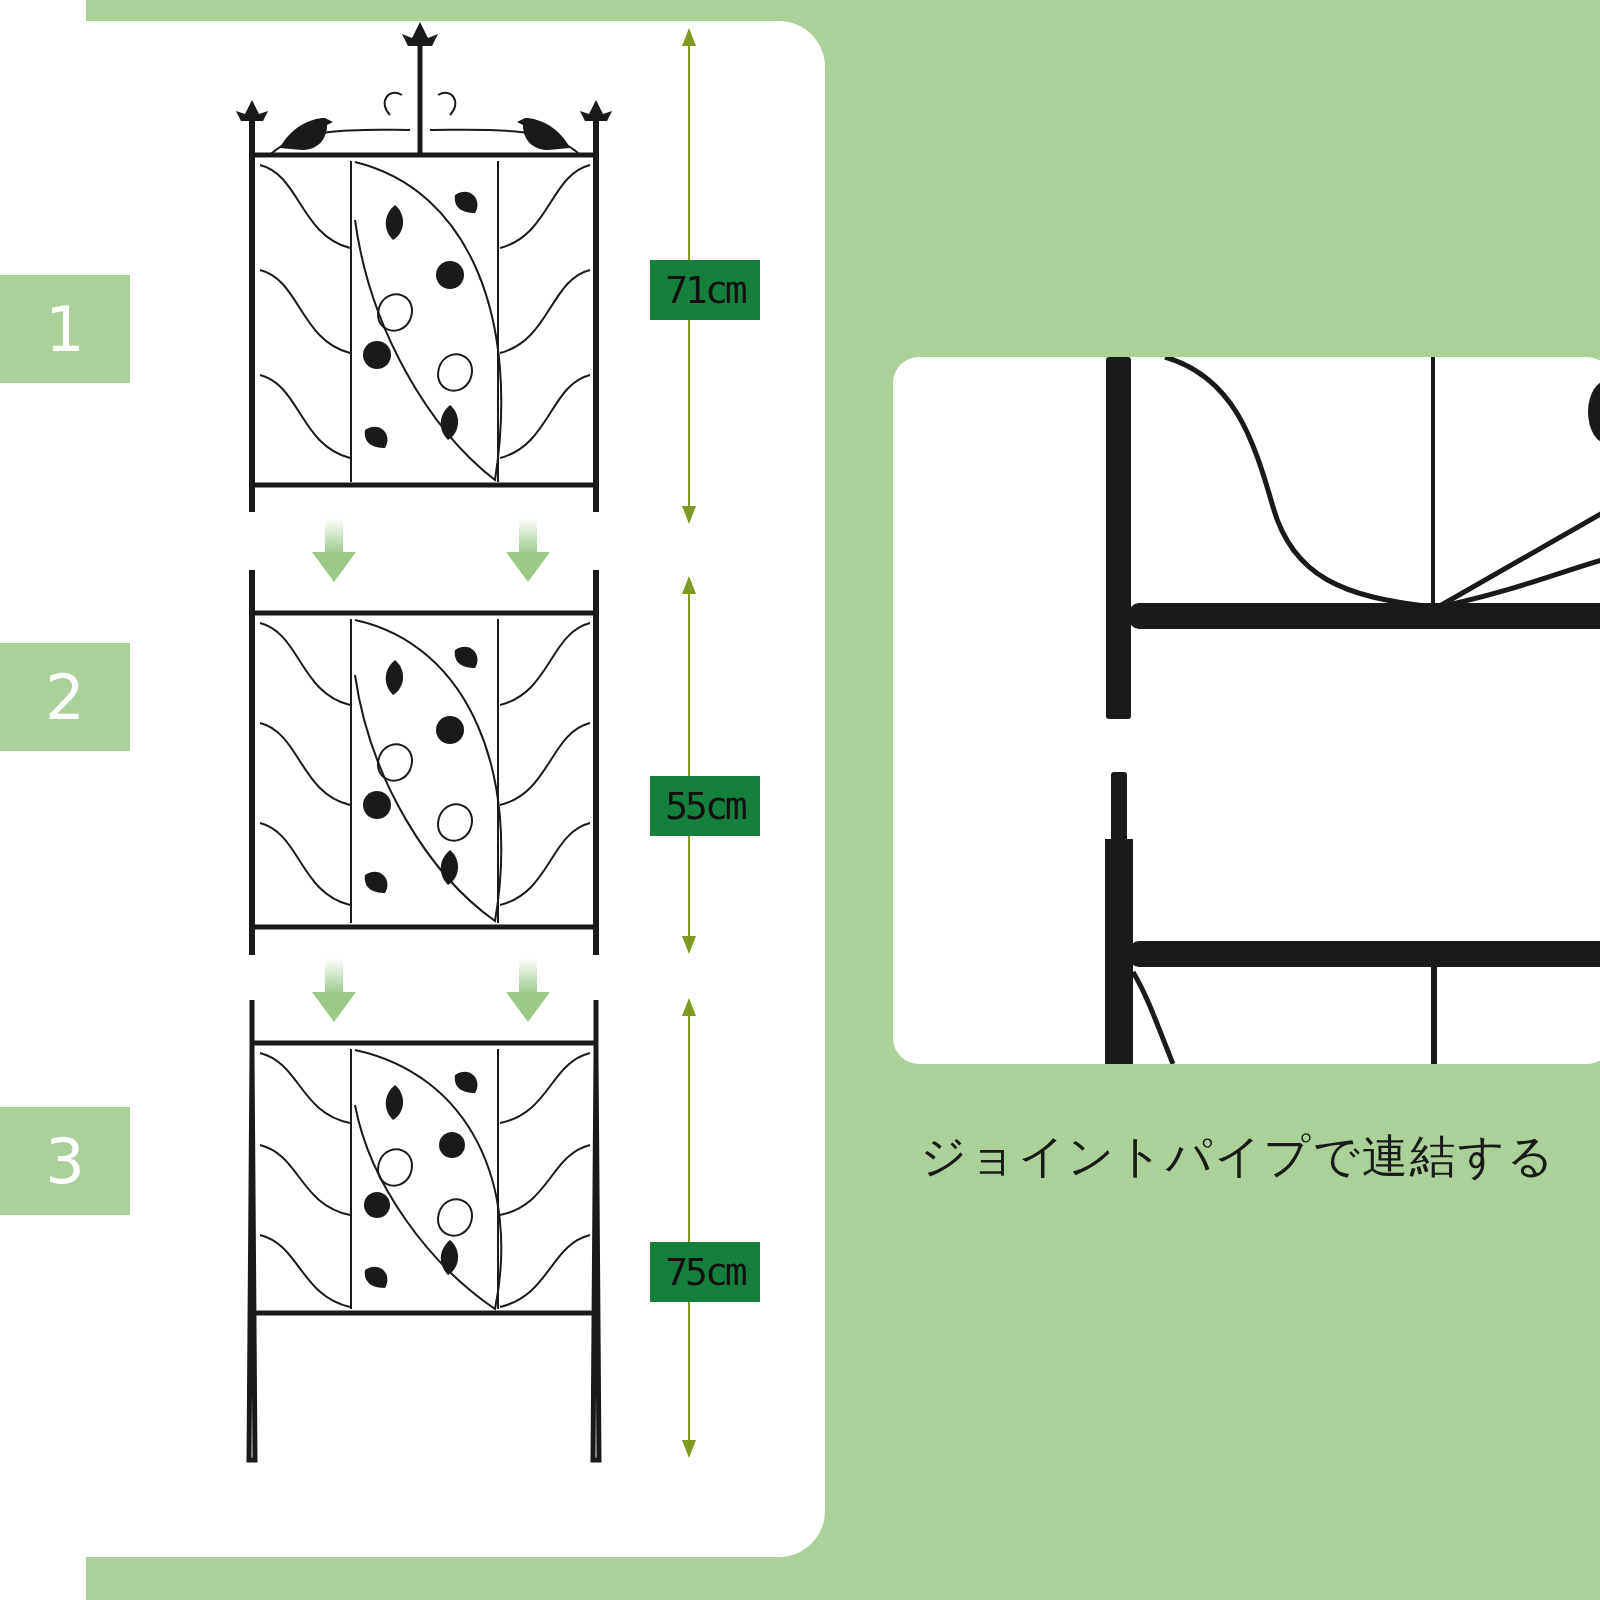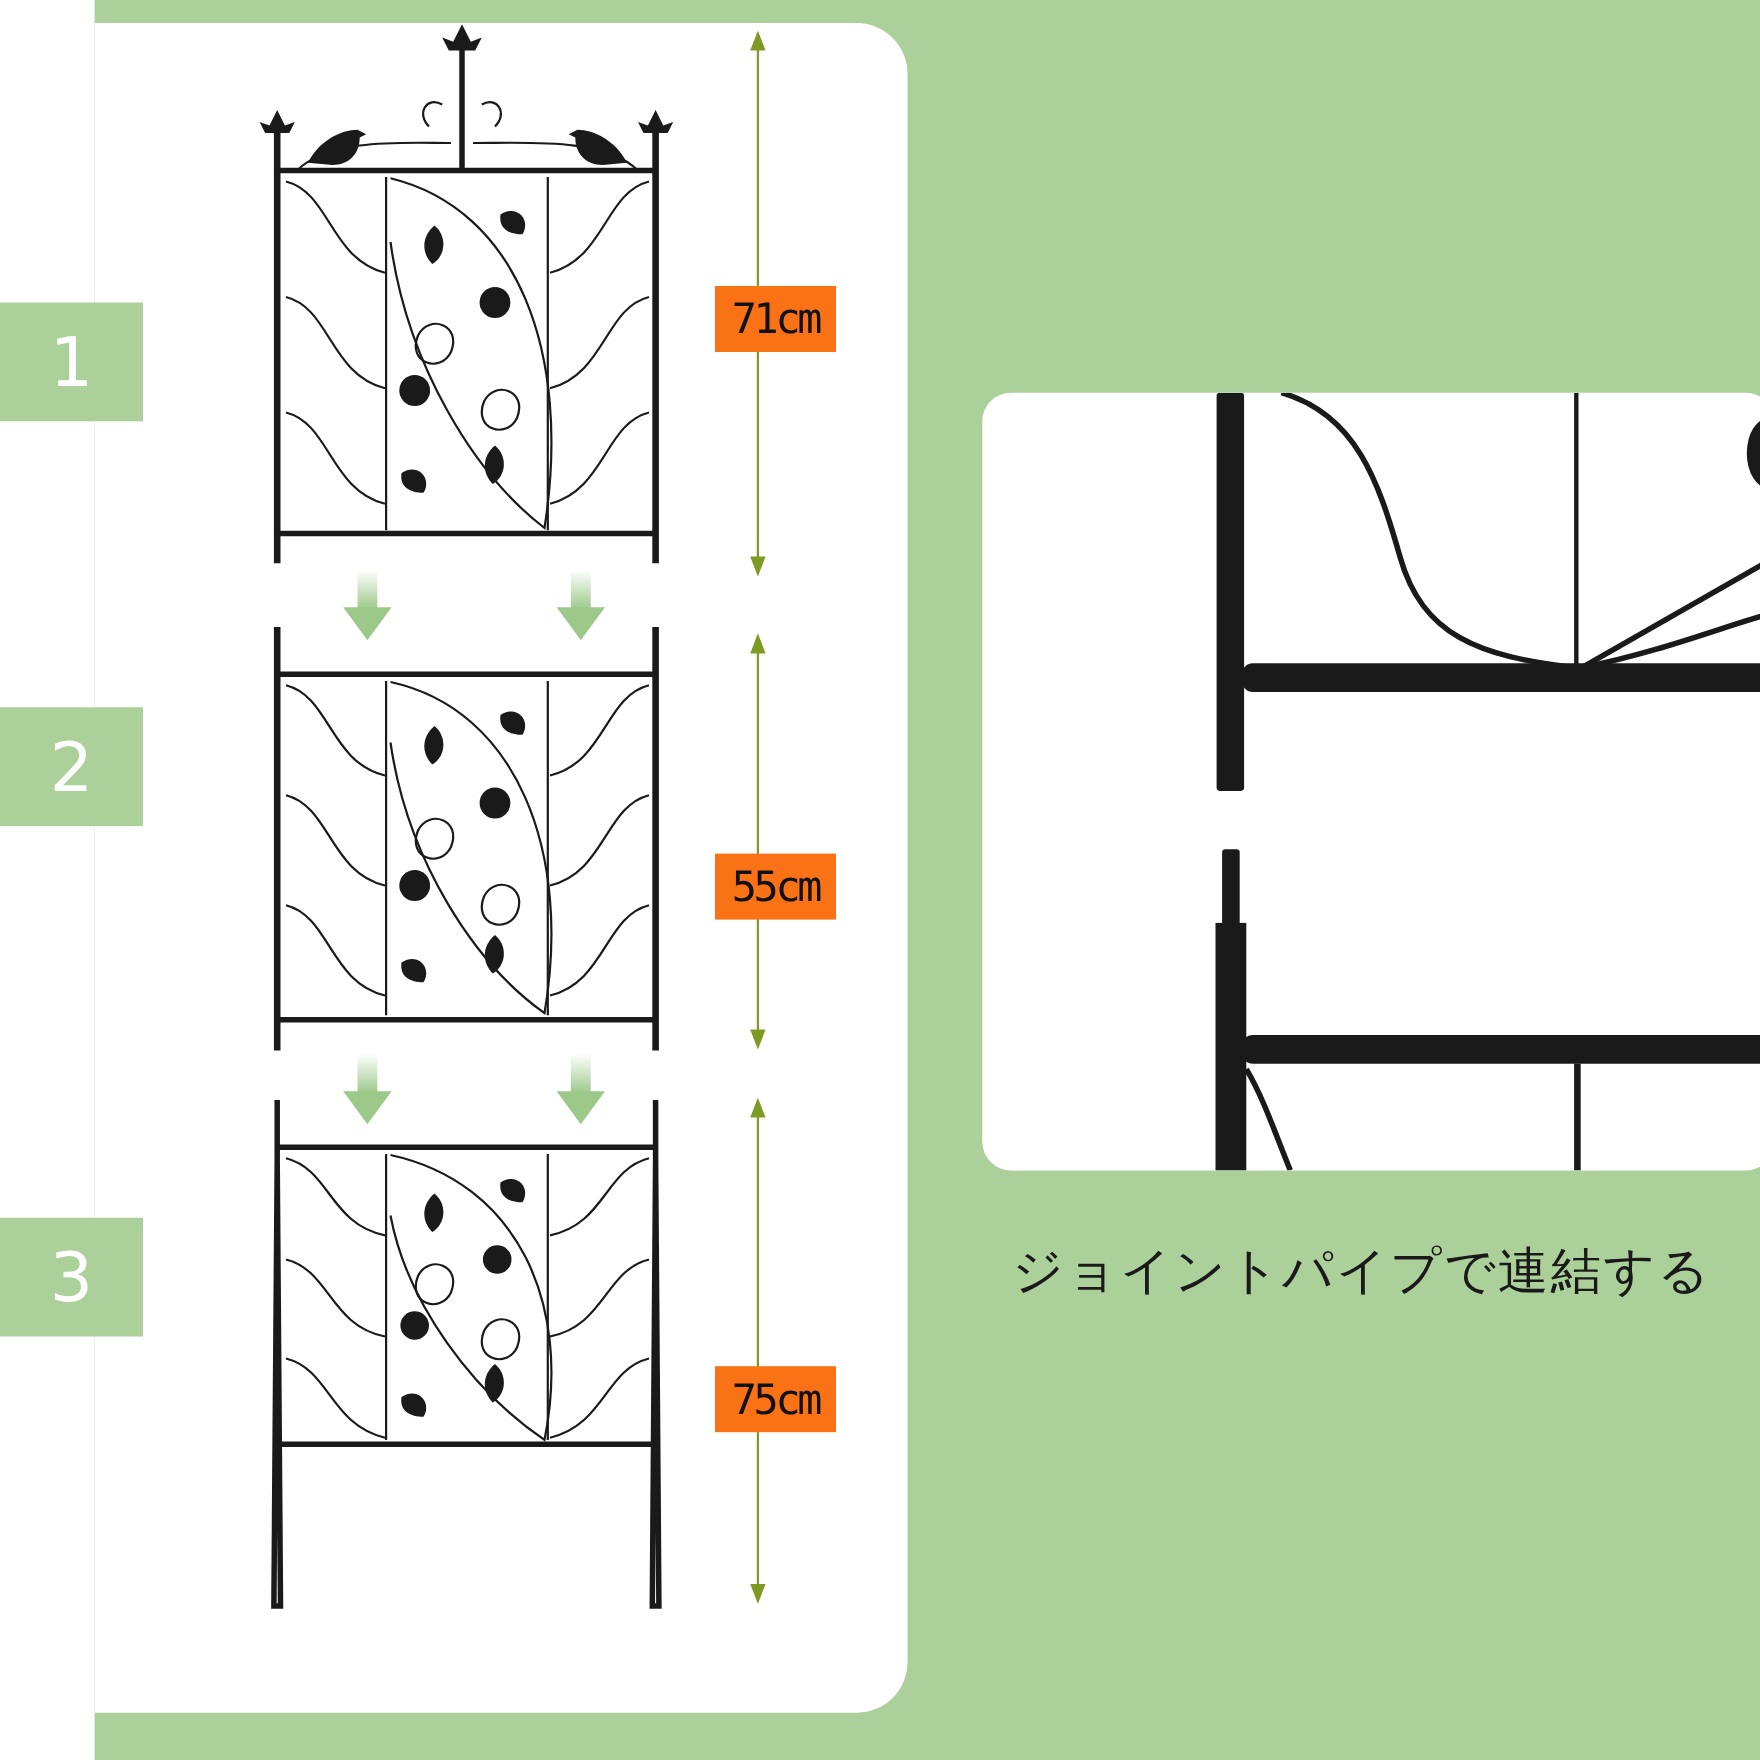--- a/index.html
+++ b/index.html
@@ -4,26 +4,26 @@
 <style>
   html, body { margin:0; padding:0; }
   body { width:1600px; height:1600px; position:relative; overflow:hidden; background:#acd09a; font-family:"DejaVu Sans", sans-serif; }
   .left-strip { position:absolute; left:0; top:0; width:86px; height:1600px; background:#ffffff; }
   .main-card { position:absolute; left:86px; top:21px; width:739px; height:1536px; background:#ffffff; border-radius:0 46px 46px 0; }
   .badge { position:absolute; left:0; width:130px; height:108px; background:#acd09a; color:#ffffff; font-family:"DejaVu Sans", sans-serif; font-size:62px; display:flex; align-items:center; justify-content:center; }
   .dim { position:absolute; left:688px; width:2px; background:#7f9a22; }
   .dim::before, .dim::after { content:""; position:absolute; left:-6px; width:0; height:0; border-left:7px solid transparent; border-right:7px solid transparent; }
   .dim::before { top:-2px; border-bottom:18px solid #7f9a22; }
   .dim::after { bottom:-2px; border-top:18px solid #7f9a22; }
-  .dim-label { position:absolute; left:650px; width:110px; text-align:center; font-family:"DejaVu Sans Mono", monospace; font-size:38px; color:#111; background:#f97316; padding:8px 0; letter-spacing:-3px; }
+  .dim-label { position:absolute; left:650px; width:110px; text-align:center; font-family:"DejaVu Sans Mono", monospace; font-size:38px; color:#111; background:#15803d; padding:8px 0; letter-spacing:-3px; }
   .arrow { position:absolute; width:40px; height:60px; }
   .arrow .shaft { position:absolute; left:11px; top:0; width:18px; height:36px; background:linear-gradient(#ffffff, #9cc98a); }
   .arrow .head { position:absolute; left:-2px; top:34px; width:0; height:0; border-left:22px solid transparent; border-right:22px solid transparent; border-top:30px solid #9cc98a; }
   .detail-card { position:absolute; left:893px; top:357px; width:720px; height:707px; background:#ffffff; border-radius:26px; overflow:hidden; }
-  .caption { position:absolute; left:920px; top:1122px; width:680px; font-family:Liberation Serif, serif; font-size:46px; line-height:68px; color:#1a1a1a; letter-spacing:2px; }
+  .caption { position:absolute; left:920px; top:1122px; width:680px; font-family:Liberation Sans, sans-serif; font-size:46px; line-height:68px; color:#1a1a1a; letter-spacing:2px; }
   svg { position:absolute; }
 </style>
 </head>
 <body>
 
 <div class="left-strip"></div>
 <div class="main-card"></div>
 
 <div class="badge" style="top:275px">
     <span>1</span>

